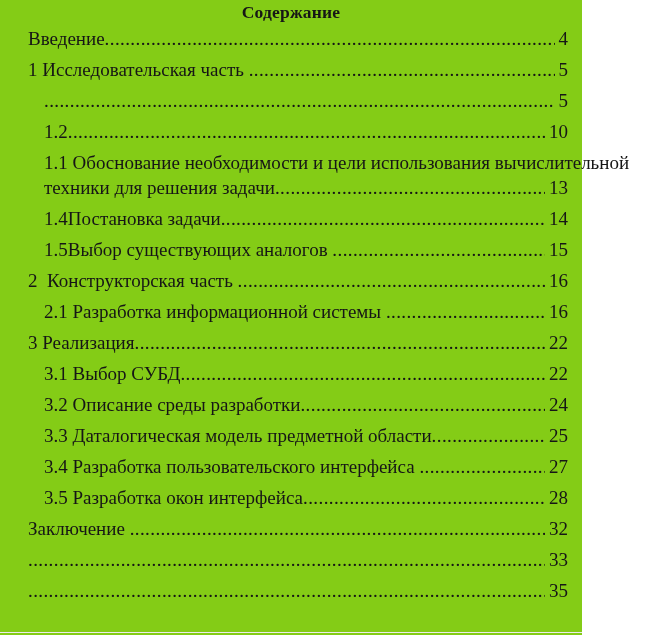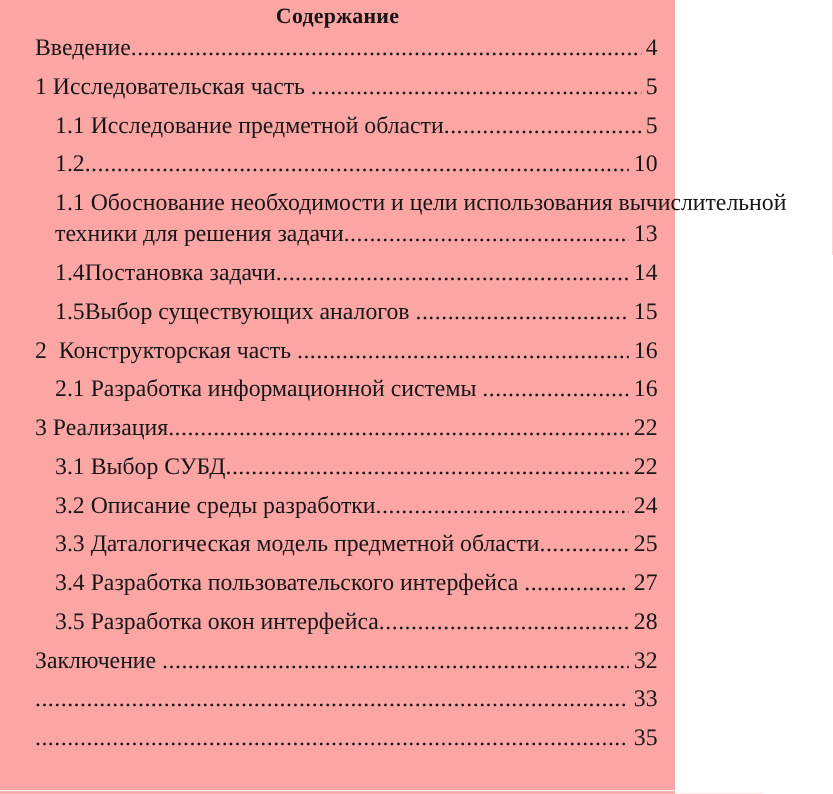--- a/index.html
+++ b/index.html
@@ -2,21 +2,21 @@
 <html><head>
 <meta charset="utf-8">
 <style>
   html, body { margin: 0; padding: 0; }
   body {
     width: 666px; height: 635px; overflow: hidden;
     background: #ffffff;
     font-family: "Liberation Serif", "DejaVu Serif", serif;
     color: #161616;
   }
-  .doc-page { position: relative; width: 540px; height: 635px; background: #fca5a5; }
+  .doc-page { position: relative; width: 582px; height: 635px; background: #84cc16; }
 
   .toc-title {
     position: absolute; top: 2px; left: 0; right: 0;
     text-align: center;
     font-size: 17.5px; font-weight: 700; line-height: 20px;
     letter-spacing: 0.2px;
   }
 
   .toc-list {
     position: absolute; top: 23px; left: 28px; right: 14px;
@@ -66,21 +66,20 @@
     <span class="toc-page">4</span>
   </div>
       <div class="toc-row lvl0">
     
     <span class="toc-label">1 Исследовательская часть </span>
     <span class="dots">............................................................................................................................................................................................................................</span>
     <span class="toc-page">5</span>
   </div>
       <div class="toc-row lvl1">
     
-    <span class="toc-label">1.1 Исследование предметной области</span>
     <span class="dots">............................................................................................................................................................................................................................</span>
     <span class="toc-page">5</span>
   </div>
       <div class="toc-row lvl1">
     <span class="toc-num">1.2</span>
     <span class="dots">............................................................................................................................................................................................................................</span>
     <span class="toc-page">10</span>
   </div>
       <div class="pre-line lvl1">1.1 Обоснование необходимости и цели использования вычислительной</div>
       <div class="toc-row lvl1">

